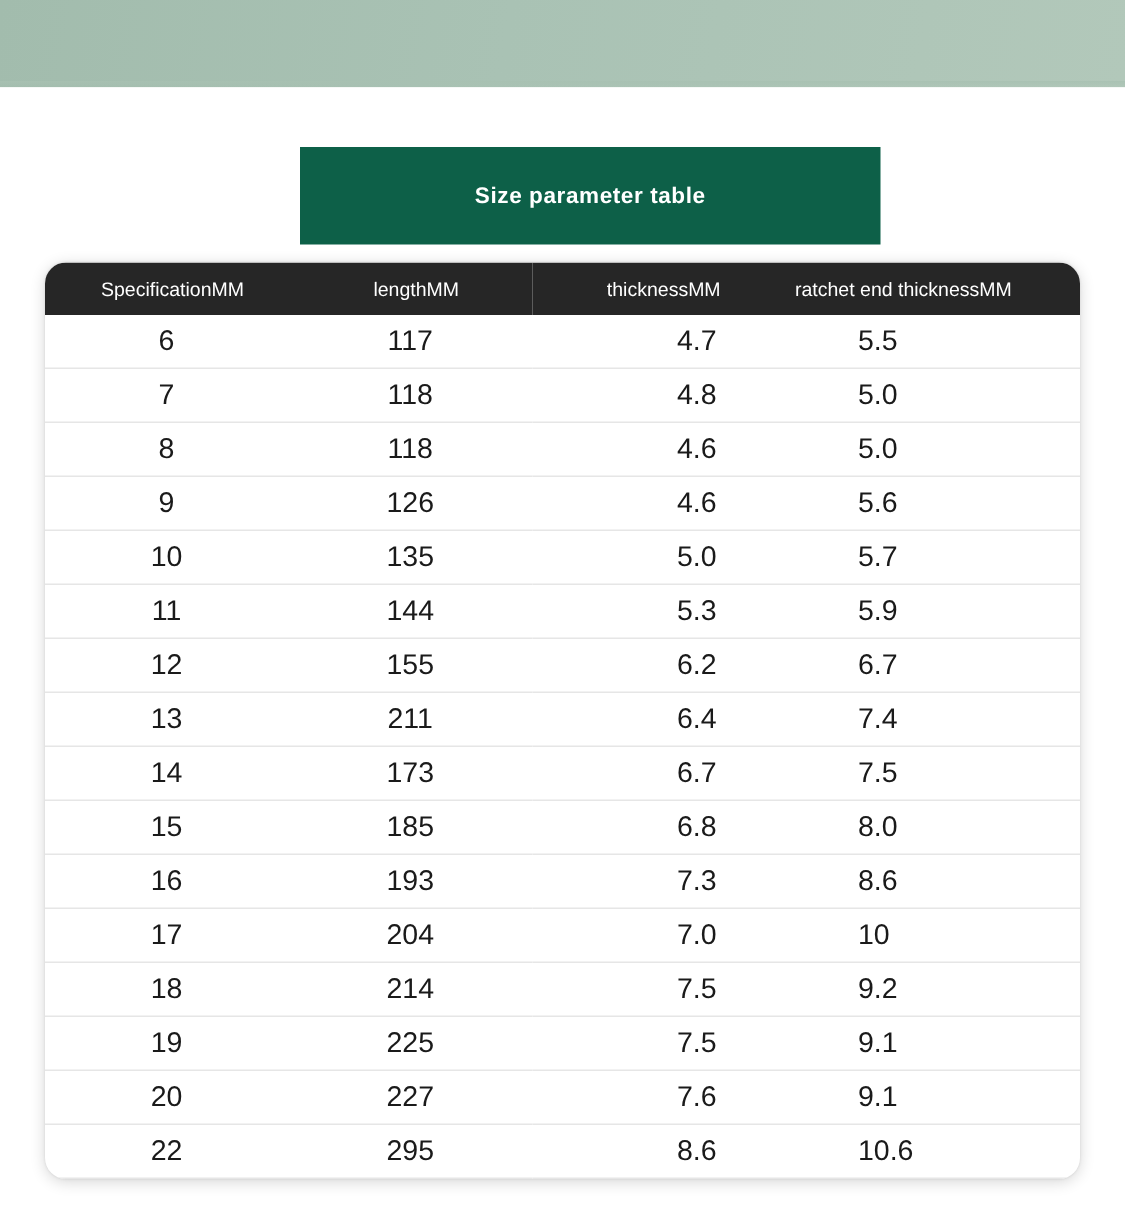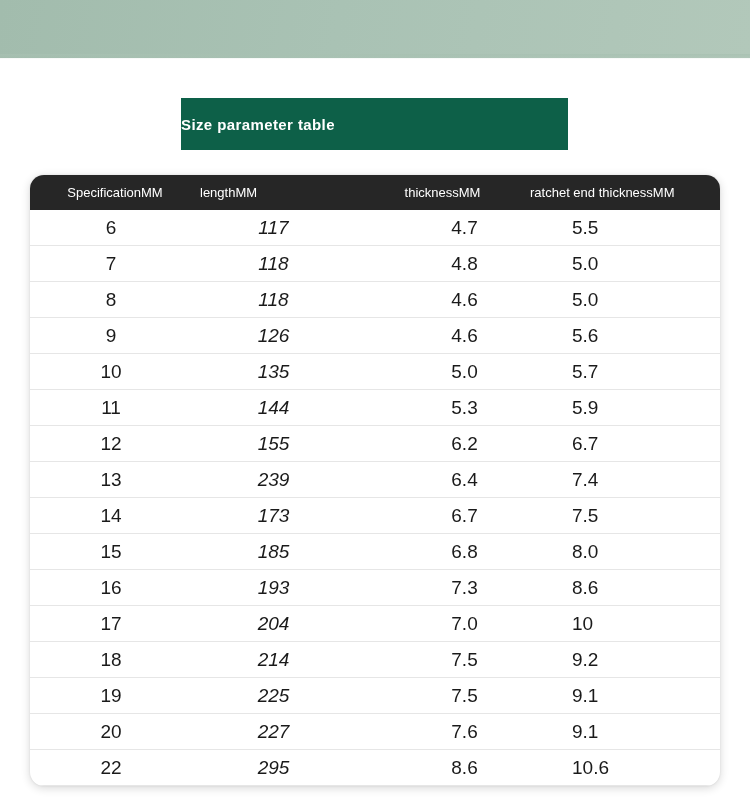--- a/index.html
+++ b/index.html
@@ -34,27 +34,28 @@
     left: 0;
     top: 54px;
     width: 750px;
     height: 5px;
     background: linear-gradient(to bottom, rgba(168,193,178,0.85), rgba(255,255,255,0));
   }
 
   
   .title-banner {
     position: absolute;
-    left: 181px;
+    left: 200px;
     top: 98px;
     width: 387px;
-    height: 52px;
+    height: 65px;
     background: #0d6048;
     display: flex;
     align-items: center;
+    justify-content: center;
   }
   .title-banner-text {
     color: #ffffff;
     font-size: 15px;
     font-weight: bold;
     letter-spacing: 0.4px;
     white-space: nowrap;
   }
 
   
@@ -81,37 +82,37 @@
   thead th {
     color: #ffffff;
     font-size: 13px;
     font-weight: normal;
     height: 35px;
     vertical-align: middle;
     padding: 0;
     white-space: nowrap;
   }
   th.col-spec  { width: 170px; text-align: center; }
-  th.col-len   { width: 155px; text-align: left; }
+  th.col-len   { width: 155px; text-align: center; }
   th.col-thk   { width: 175px; text-align: center; }
   th.col-rat   { width: 190px; text-align: left; }
 
   tbody td {
     font-size: 19px;
     color: #1a1a1a;
     height: 35px;
     line-height: 35px;
     padding: 0;
     border-bottom: 1px solid #e6e6e6;
     white-space: nowrap;
   }
   tbody tr:first-child td { border-top: none; }
 
   td.col-spec { width: 170px; text-align: center; padding-right: 8px; }
-  td.col-len  { width: 155px; text-align: center; padding-right: 8px; font-style: italic; }
+  td.col-len  { width: 155px; text-align: center; padding-right: 8px; }
   td.col-thk  { width: 175px; text-align: center;   padding-left: 44px; }
   td.col-rat  { width: 190px; text-align: left;   padding-left: 42px; }
 
   tbody tr:last-child td { border-bottom: 1px solid #e6e6e6; }
 </style>
 </head>
 <body>
 
 <div id="page">
 
@@ -170,21 +171,21 @@
             <td class="col-rat">5.9</td>
           </tr>
           <tr>
             <td class="col-spec">12</td>
             <td class="col-len">155</td>
             <td class="col-thk">6.2</td>
             <td class="col-rat">6.7</td>
           </tr>
           <tr>
             <td class="col-spec">13</td>
-            <td class="col-len">239</td>
+            <td class="col-len">211</td>
             <td class="col-thk">6.4</td>
             <td class="col-rat">7.4</td>
           </tr>
           <tr>
             <td class="col-spec">14</td>
             <td class="col-len">173</td>
             <td class="col-thk">6.7</td>
             <td class="col-rat">7.5</td>
           </tr>
           <tr>

